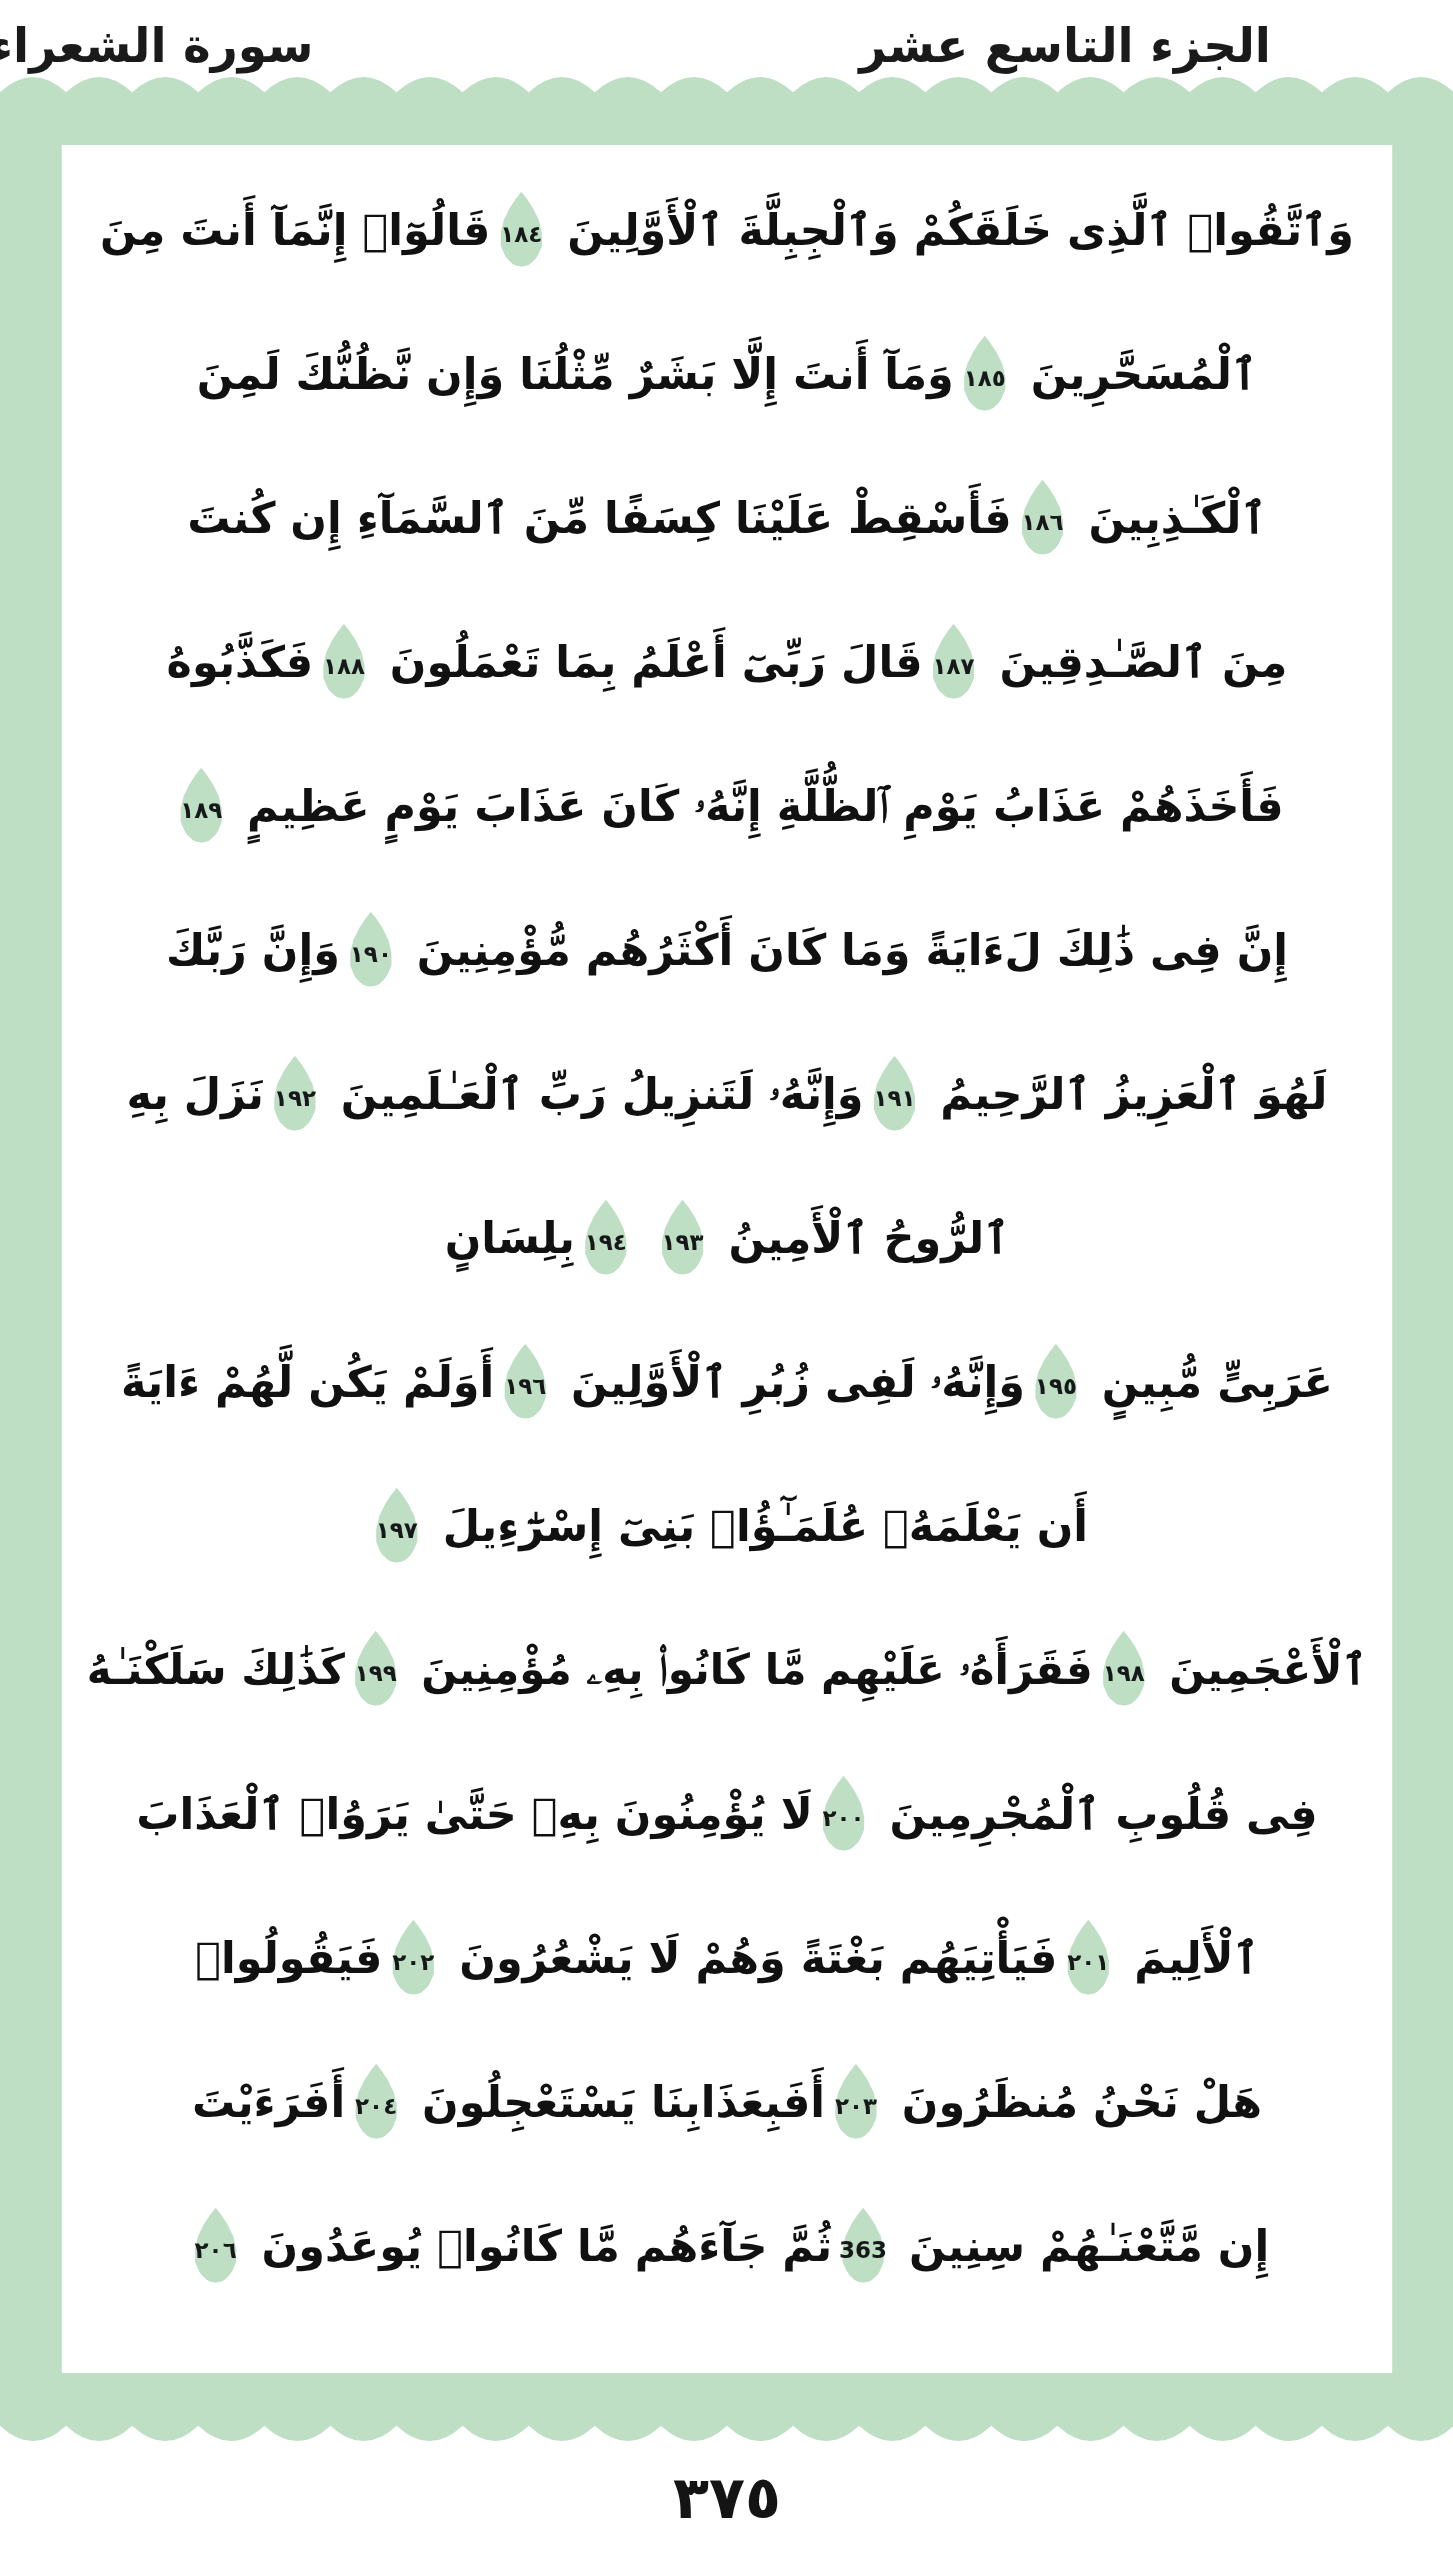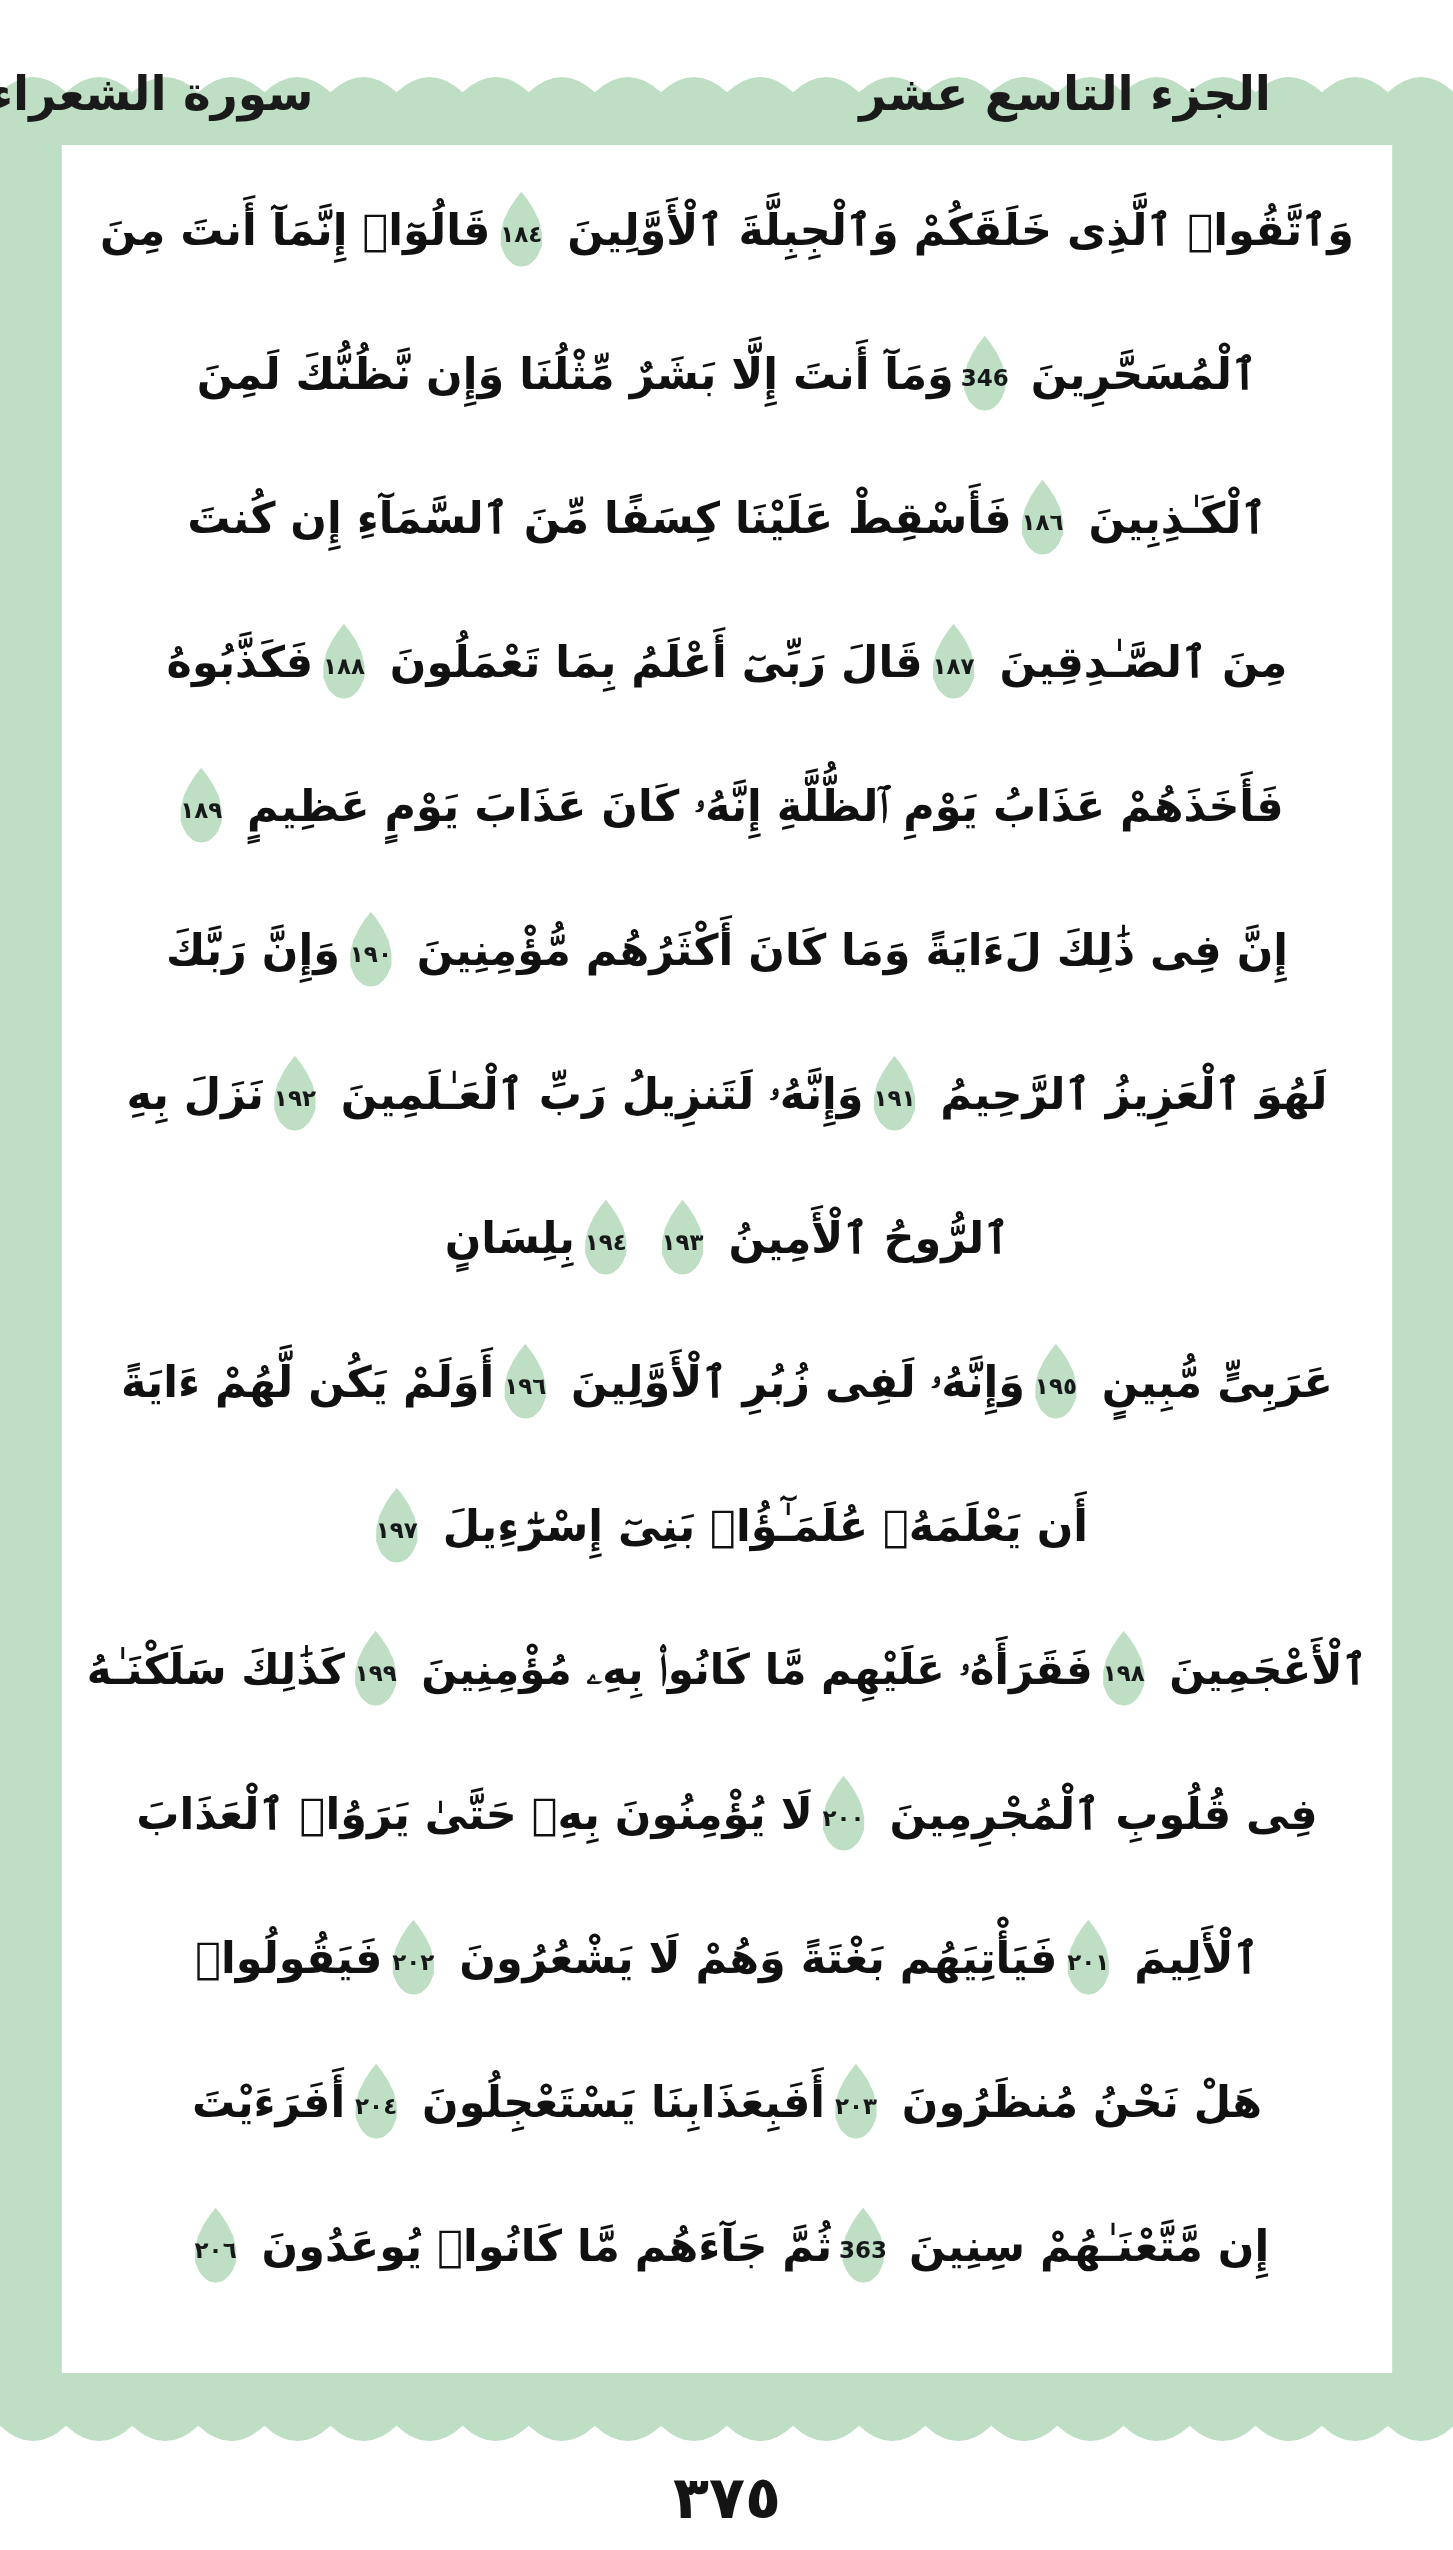--- a/index.html
+++ b/index.html
@@ -21,21 +21,20 @@
     top: 0;
     left: 0;
     width: 1260px;
     height: 98px;
     display: flex;
     align-items: center;
     justify-content: space-between;
     padding: 0 12.7px;
     box-sizing: border-box;
     z-index: 6;
-    margin-top: 48px;
   }
   .header-text {
     font-family: "DejaVu Sans", "Liberation Sans", sans-serif;
     font-size: 47px;
     font-weight: 700;
     color: #1a1a1a;
     direction: rtl;
     white-space: nowrap;
     line-height: 1;
     transform: translateY(-3.6px);
@@ -155,21 +154,21 @@
     <path id="greenBand" fill="#bfdfc5" d="M 0 40 Q 36.36363636363637 6 72.72727272727273 40 Q 109.0909090909091 6 145.45454545454547 40 Q 181.81818181818184 6 218.1818181818182 40 Q 254.54545454545456 6 290.90909090909093 40 Q 327.2727272727273 6 363.6363636363637 40 Q 400.00000000000006 6 436.36363636363643 40 Q 472.72727272727275 6 509.0909090909091 40 Q 545.4545454545455 6 581.8181818181819 40 Q 618.1818181818182 6 654.5454545454546 40 Q 690.909090909091 6 727.2727272727274 40 Q 763.6363636363637 6 800.0000000000001 40 Q 836.3636363636365 6 872.7272727272729 40 Q 909.0909090909091 6 945.4545454545455 40 Q 981.8181818181819 6 1018.1818181818182 40 Q 1054.5454545454545 6 1090.909090909091 40 Q 1127.2727272727273 6 1163.6363636363637 40 Q 1200 6 1236.3636363636365 40 Q 1272.7272727272727 6 1309.0909090909092 40 Q 1345.4545454545455 6 1381.818181818182 40 Q 1418.1818181818182 6 1454.5454545454547 40 Q 1490.909090909091 6 1527.2727272727275 40 Q 1563.6363636363637 6 1600.0000000000002 40 L 1600 2608 Q 1563.6363636363637 2642 1527.2727272727273 2608 Q 1490.909090909091 2642 1454.5454545454545 2608 Q 1418.1818181818182 2642 1381.8181818181818 2608 Q 1345.4545454545455 2642 1309.090909090909 2608 Q 1272.7272727272727 2642 1236.3636363636363 2608 Q 1200 2642 1163.6363636363635 2608 Q 1127.2727272727273 2642 1090.9090909090908 2608 Q 1054.5454545454547 2642 1018.1818181818182 2608 Q 981.8181818181818 2642 945.4545454545454 2608 Q 909.090909090909 2642 872.7272727272726 2608 Q 836.3636363636363 2642 799.9999999999999 2608 Q 763.6363636363635 2642 727.2727272727271 2608 Q 690.9090909090909 2642 654.5454545454545 2608 Q 618.1818181818181 2642 581.8181818181818 2608 Q 545.4545454545454 2642 509.090909090909 2608 Q 472.72727272727263 2642 436.36363636363626 2608 Q 399.9999999999999 2642 363.6363636363635 2608 Q 327.27272727272714 2642 290.90909090909076 2608 Q 254.5454545454544 2642 218.18181818181802 2608 Q 181.81818181818164 2642 145.45454545454527 2608 Q 109.0909090909089 2642 72.72727272727253 2608 Q 36.363636363636154 2642 -2.1316282072803006e-13 2608 L 0 40 Z"></path>
 
     <path d="M 0 40 Q 34 74.70270270270271 0 109.4054054054054 Q 34 144.1081081081081 0 178.8108108108108 Q 34 213.51351351351352 0 248.2162162162162 Q 34 282.9189189189189 0 317.6216216216216 Q 34 352.3243243243243 0 387.02702702702703 Q 34 421.72972972972974 0 456.43243243243245 Q 34 491.1351351351351 0 525.8378378378378 Q 34 560.5405405405405 0 595.2432432432432 Q 34 629.9459459459459 0 664.6486486486486 Q 34 699.3513513513514 0 734.0540540540541 Q 34 768.7567567567568 0 803.4594594594595 Q 34 838.1621621621622 0 872.8648648648649 Q 34 907.5675675675675 0 942.2702702702702 Q 34 976.9729729729729 0 1011.6756756756756 Q 34 1046.3783783783783 0 1081.081081081081 Q 34 1115.7837837837837 0 1150.4864864864865 Q 34 1185.1891891891892 0 1219.8918918918919 Q 34 1254.5945945945946 0 1289.2972972972973 Q 34 1324 0 1358.7027027027027 Q 34 1393.4054054054054 0 1428.1081081081081 Q 34 1462.8108108108108 0 1497.5135135135135 Q 34 1532.2162162162163 0 1566.918918918919 Q 34 1601.6216216216217 0 1636.3243243243244 Q 34 1671.027027027027 0 1705.7297297297298 Q 34 1740.4324324324323 0 1775.135135135135 Q 34 1809.8378378378377 0 1844.5405405405404 Q 34 1879.2432432432431 0 1913.9459459459458 Q 34 1948.6486486486485 0 1983.3513513513512 Q 34 2018.054054054054 0 2052.7567567567567 Q 34 2087.459459459459 0 2122.162162162162 Q 34 2156.8648648648646 0 2191.5675675675675 Q 34 2226.27027027027 0 2260.972972972973 Q 34 2295.6756756756754 0 2330.3783783783783 Q 34 2365.081081081081 0 2399.7837837837837 Q 34 2434.4864864864862 0 2469.189189189189 Q 34 2503.8918918918916 0 2538.5945945945946 Q 34 2573.297297297297 0 2608 L -36 2608 L -36 40 Z" fill="#bfdfc5"></path>
       <path d="M 1600 40 Q 1566 74.70270270270271 1600 109.4054054054054 Q 1566 144.1081081081081 1600 178.8108108108108 Q 1566 213.51351351351352 1600 248.2162162162162 Q 1566 282.9189189189189 1600 317.6216216216216 Q 1566 352.3243243243243 1600 387.02702702702703 Q 1566 421.72972972972974 1600 456.43243243243245 Q 1566 491.1351351351351 1600 525.8378378378378 Q 1566 560.5405405405405 1600 595.2432432432432 Q 1566 629.9459459459459 1600 664.6486486486486 Q 1566 699.3513513513514 1600 734.0540540540541 Q 1566 768.7567567567568 1600 803.4594594594595 Q 1566 838.1621621621622 1600 872.8648648648649 Q 1566 907.5675675675675 1600 942.2702702702702 Q 1566 976.9729729729729 1600 1011.6756756756756 Q 1566 1046.3783783783783 1600 1081.081081081081 Q 1566 1115.7837837837837 1600 1150.4864864864865 Q 1566 1185.1891891891892 1600 1219.8918918918919 Q 1566 1254.5945945945946 1600 1289.2972972972973 Q 1566 1324 1600 1358.7027027027027 Q 1566 1393.4054054054054 1600 1428.1081081081081 Q 1566 1462.8108108108108 1600 1497.5135135135135 Q 1566 1532.2162162162163 1600 1566.918918918919 Q 1566 1601.6216216216217 1600 1636.3243243243244 Q 1566 1671.027027027027 1600 1705.7297297297298 Q 1566 1740.4324324324323 1600 1775.135135135135 Q 1566 1809.8378378378377 1600 1844.5405405405404 Q 1566 1879.2432432432431 1600 1913.9459459459458 Q 1566 1948.6486486486485 1600 1983.3513513513512 Q 1566 2018.054054054054 1600 2052.7567567567567 Q 1566 2087.459459459459 1600 2122.162162162162 Q 1566 2156.8648648648646 1600 2191.5675675675675 Q 1566 2226.27027027027 1600 2260.972972972973 Q 1566 2295.6756756756754 1600 2330.3783783783783 Q 1566 2365.081081081081 1600 2399.7837837837837 Q 1566 2434.4864864864862 1600 2469.189189189189 Q 1566 2503.8918918918916 1600 2538.5945945945946 Q 1566 2573.297297297297 1600 2608 L 1636 2608 L 1636 40 Z" fill="#bfdfc5"></path>
       <rect x="68" y="98" width="1464" height="2452" fill="#ffffff"></rect>
   </svg>
 </div>
 
 <div class="text-panel" id="text-panel">
     <div class="quran-line" style="font-size: 43px;"><span class="seg">وَٱتَّقُوا۟ ٱلَّذِى خَلَقَكُمْ وَٱلْجِبِلَّةَ ٱلْأَوَّلِينَ</span> <span class="ayah-marker"><span class="teardrop"></span><span class="num">١٨٤</span></span><span class="seg">قَالُوٓا۟ إِنَّمَآ أَنتَ مِنَ</span> </div>
-    <div class="quran-line" style="font-size: 43px;"><span class="seg">ٱلْمُسَحَّرِينَ</span> <span class="ayah-marker"><span class="teardrop"></span><span class="num">346</span></span><span class="seg">وَمَآ أَنتَ إِلَّا بَشَرٌ مِّثْلُنَا وَإِن نَّظُنُّكَ لَمِنَ</span> </div>
+    <div class="quran-line" style="font-size: 43px;"><span class="seg">ٱلْمُسَحَّرِينَ</span> <span class="ayah-marker"><span class="teardrop"></span><span class="num">١٨٥</span></span><span class="seg">وَمَآ أَنتَ إِلَّا بَشَرٌ مِّثْلُنَا وَإِن نَّظُنُّكَ لَمِنَ</span> </div>
     <div class="quran-line" style="font-size: 43px;"><span class="seg">ٱلْكَـٰذِبِينَ</span> <span class="ayah-marker"><span class="teardrop"></span><span class="num">١٨٦</span></span><span class="seg">فَأَسْقِطْ عَلَيْنَا كِسَفًا مِّنَ ٱلسَّمَآءِ إِن كُنتَ</span> </div>
     <div class="quran-line" style="font-size: 43px;"><span class="seg">مِنَ ٱلصَّـٰدِقِينَ</span> <span class="ayah-marker"><span class="teardrop"></span><span class="num">١٨٧</span></span><span class="seg">قَالَ رَبِّىٓ أَعْلَمُ بِمَا تَعْمَلُونَ</span> <span class="ayah-marker"><span class="teardrop"></span><span class="num">١٨٨</span></span><span class="seg">فَكَذَّبُوهُ</span> </div>
     <div class="quran-line" style="font-size: 43px;"><span class="seg">فَأَخَذَهُمْ عَذَابُ يَوْمِ ٱلظُّلَّةِ إِنَّهُۥ كَانَ عَذَابَ يَوْمٍ عَظِيمٍ</span> <span class="ayah-marker"><span class="teardrop"></span><span class="num">١٨٩</span></span></div>
     <div class="quran-line" style="font-size: 43px;"><span class="seg">إِنَّ فِى ذَٰلِكَ لَءَايَةً وَمَا كَانَ أَكْثَرُهُم مُّؤْمِنِينَ</span> <span class="ayah-marker"><span class="teardrop"></span><span class="num">١٩٠</span></span><span class="seg">وَإِنَّ رَبَّكَ</span> </div>
     <div class="quran-line" style="font-size: 43px;"><span class="seg">لَهُوَ ٱلْعَزِيزُ ٱلرَّحِيمُ</span> <span class="ayah-marker"><span class="teardrop"></span><span class="num">١٩١</span></span><span class="seg">وَإِنَّهُۥ لَتَنزِيلُ رَبِّ ٱلْعَـٰلَمِينَ</span> <span class="ayah-marker"><span class="teardrop"></span><span class="num">١٩٢</span></span><span class="seg">نَزَلَ بِهِ</span> </div>
     <div class="quran-line" style="font-size: 43px;"><span class="seg">ٱلرُّوحُ ٱلْأَمِينُ</span> <span class="ayah-marker"><span class="teardrop"></span><span class="num">١٩٣</span></span> <span class="ayah-marker"><span class="teardrop"></span><span class="num">١٩٤</span></span><span class="seg">بِلِسَانٍ</span> </div>
     <div class="quran-line" style="font-size: 43px;"><span class="seg">عَرَبِىٍّ مُّبِينٍ</span> <span class="ayah-marker"><span class="teardrop"></span><span class="num">١٩٥</span></span><span class="seg">وَإِنَّهُۥ لَفِى زُبُرِ ٱلْأَوَّلِينَ</span> <span class="ayah-marker"><span class="teardrop"></span><span class="num">١٩٦</span></span><span class="seg">أَوَلَمْ يَكُن لَّهُمْ ءَايَةً</span> </div>
     <div class="quran-line" style="font-size: 43px;"><span class="seg">أَن يَعْلَمَهُۥ عُلَمَـٰٓؤُا۟ بَنِىٓ إِسْرَٰٓءِيلَ</span> <span class="ayah-marker"><span class="teardrop"></span><span class="num">١٩٧</span></span> </div>
     <div class="quran-line" style="font-size: 42px;"><span class="seg">ٱلْأَعْجَمِينَ</span> <span class="ayah-marker"><span class="teardrop"></span><span class="num">١٩٨</span></span><span class="seg">فَقَرَأَهُۥ عَلَيْهِم مَّا كَانُوا۟ بِهِۦ مُؤْمِنِينَ</span> <span class="ayah-marker"><span class="teardrop"></span><span class="num">١٩٩</span></span><span class="seg">كَذَٰلِكَ سَلَكْنَـٰهُ</span> </div>
     <div class="quran-line" style="font-size: 43px;"><span class="seg">فِى قُلُوبِ ٱلْمُجْرِمِينَ</span> <span class="ayah-marker"><span class="teardrop"></span><span class="num">٢٠٠</span></span><span class="seg">لَا يُؤْمِنُونَ بِهِۦ حَتَّىٰ يَرَوُا۟ ٱلْعَذَابَ</span> </div>

